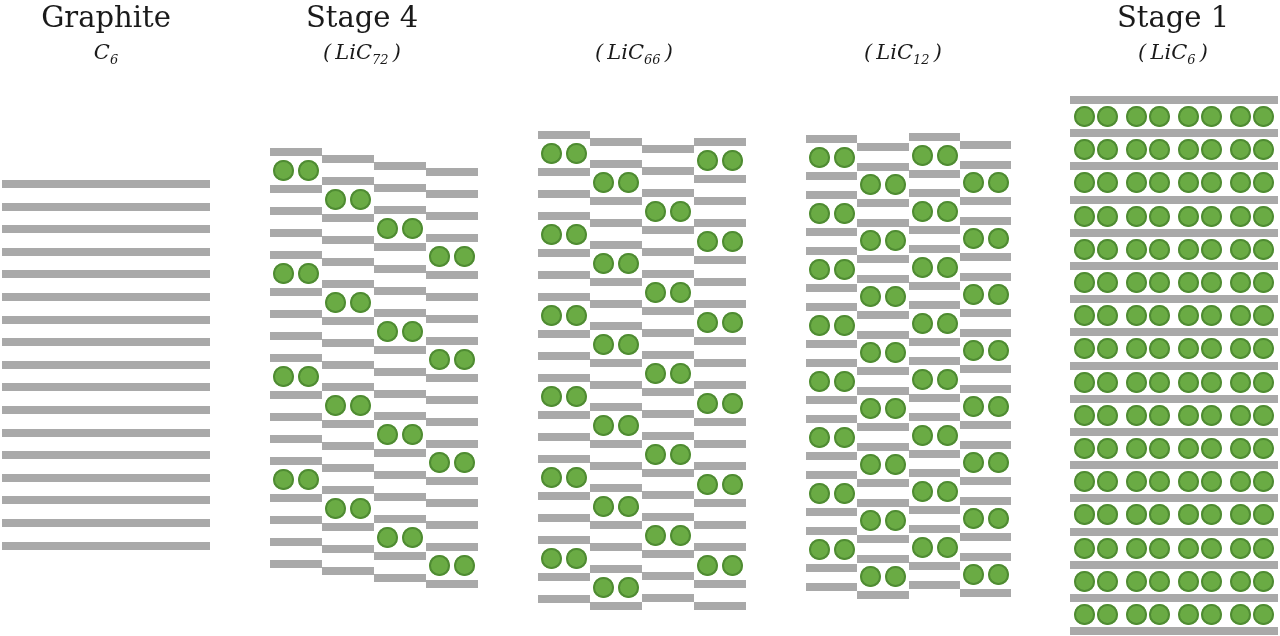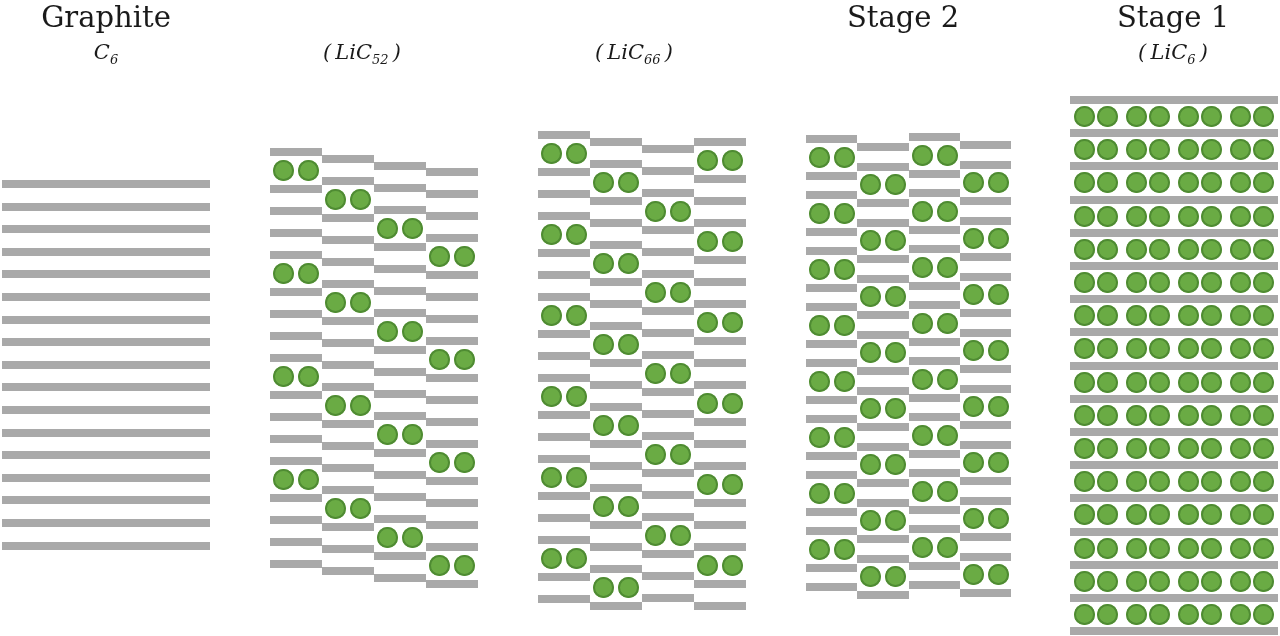--- a/index.html
+++ b/index.html
@@ -37,21 +37,22 @@
         <div class="layer" style="left: 2px; width: 208px; top: 429px;"></div>
         <div class="layer" style="left: 2px; width: 208px; top: 451px;"></div>
         <div class="layer" style="left: 2px; width: 208px; top: 474px;"></div>
         <div class="layer" style="left: 2px; width: 208px; top: 496px;"></div>
         <div class="layer" style="left: 2px; width: 208px; top: 519px;"></div>
         <div class="layer" style="left: 2px; width: 208px; top: 542px;"></div>
       </div>
   </div>
 
   <div class="stage">
-    <div class="formula" style="left:242px">( <span>LiC</span><sub>52</sub> )</div>
+    <div class="title" style="left:242px">Stage 4</div>
+    <div class="formula" style="left:242px">( <span>LiC</span><sub>72</sub> )</div>
     <div class="stack">
         <div class="layer" style="left: 270px; width: 52px; top: 148px;"></div>
         <div class="li" style="left: 273px; top: 160px;"></div>
         <div class="li" style="left: 298px; top: 160px;"></div>
         <div class="layer" style="left: 270px; width: 52px; top: 185px;"></div>
         <div class="layer" style="left: 270px; width: 52px; top: 207px;"></div>
         <div class="layer" style="left: 270px; width: 52px; top: 229px;"></div>
         <div class="layer" style="left: 270px; width: 52px; top: 251px;"></div>
         <div class="li" style="left: 273px; top: 263px;"></div>
         <div class="li" style="left: 298px; top: 263px;"></div>
@@ -267,21 +268,21 @@
         <div class="layer" style="left: 694px; width: 52px; top: 521px;"></div>
         <div class="layer" style="left: 694px; width: 52px; top: 543px;"></div>
         <div class="li" style="left: 697px; top: 555px;"></div>
         <div class="li" style="left: 722px; top: 555px;"></div>
         <div class="layer" style="left: 694px; width: 52px; top: 580px;"></div>
         <div class="layer" style="left: 694px; width: 52px; top: 602px;"></div>
       </div>
   </div>
 
   <div class="stage">
-    <div class="title" style="left:783px">Stage 2</div>
+    <div class="formula" style="left:783px">( <span>LiC</span><sub>12</sub> )</div>
     <div class="stack">
         <div class="layer" style="left: 806px; width: 51px; top: 135px;"></div>
         <div class="li" style="left: 809px; top: 147px;"></div>
         <div class="li" style="left: 834px; top: 147px;"></div>
         <div class="layer" style="left: 806px; width: 51px; top: 172px;"></div>
         <div class="layer" style="left: 806px; width: 51px; top: 191px;"></div>
         <div class="li" style="left: 809px; top: 203px;"></div>
         <div class="li" style="left: 834px; top: 203px;"></div>
         <div class="layer" style="left: 806px; width: 51px; top: 228px;"></div>
         <div class="layer" style="left: 806px; width: 51px; top: 247px;"></div>

